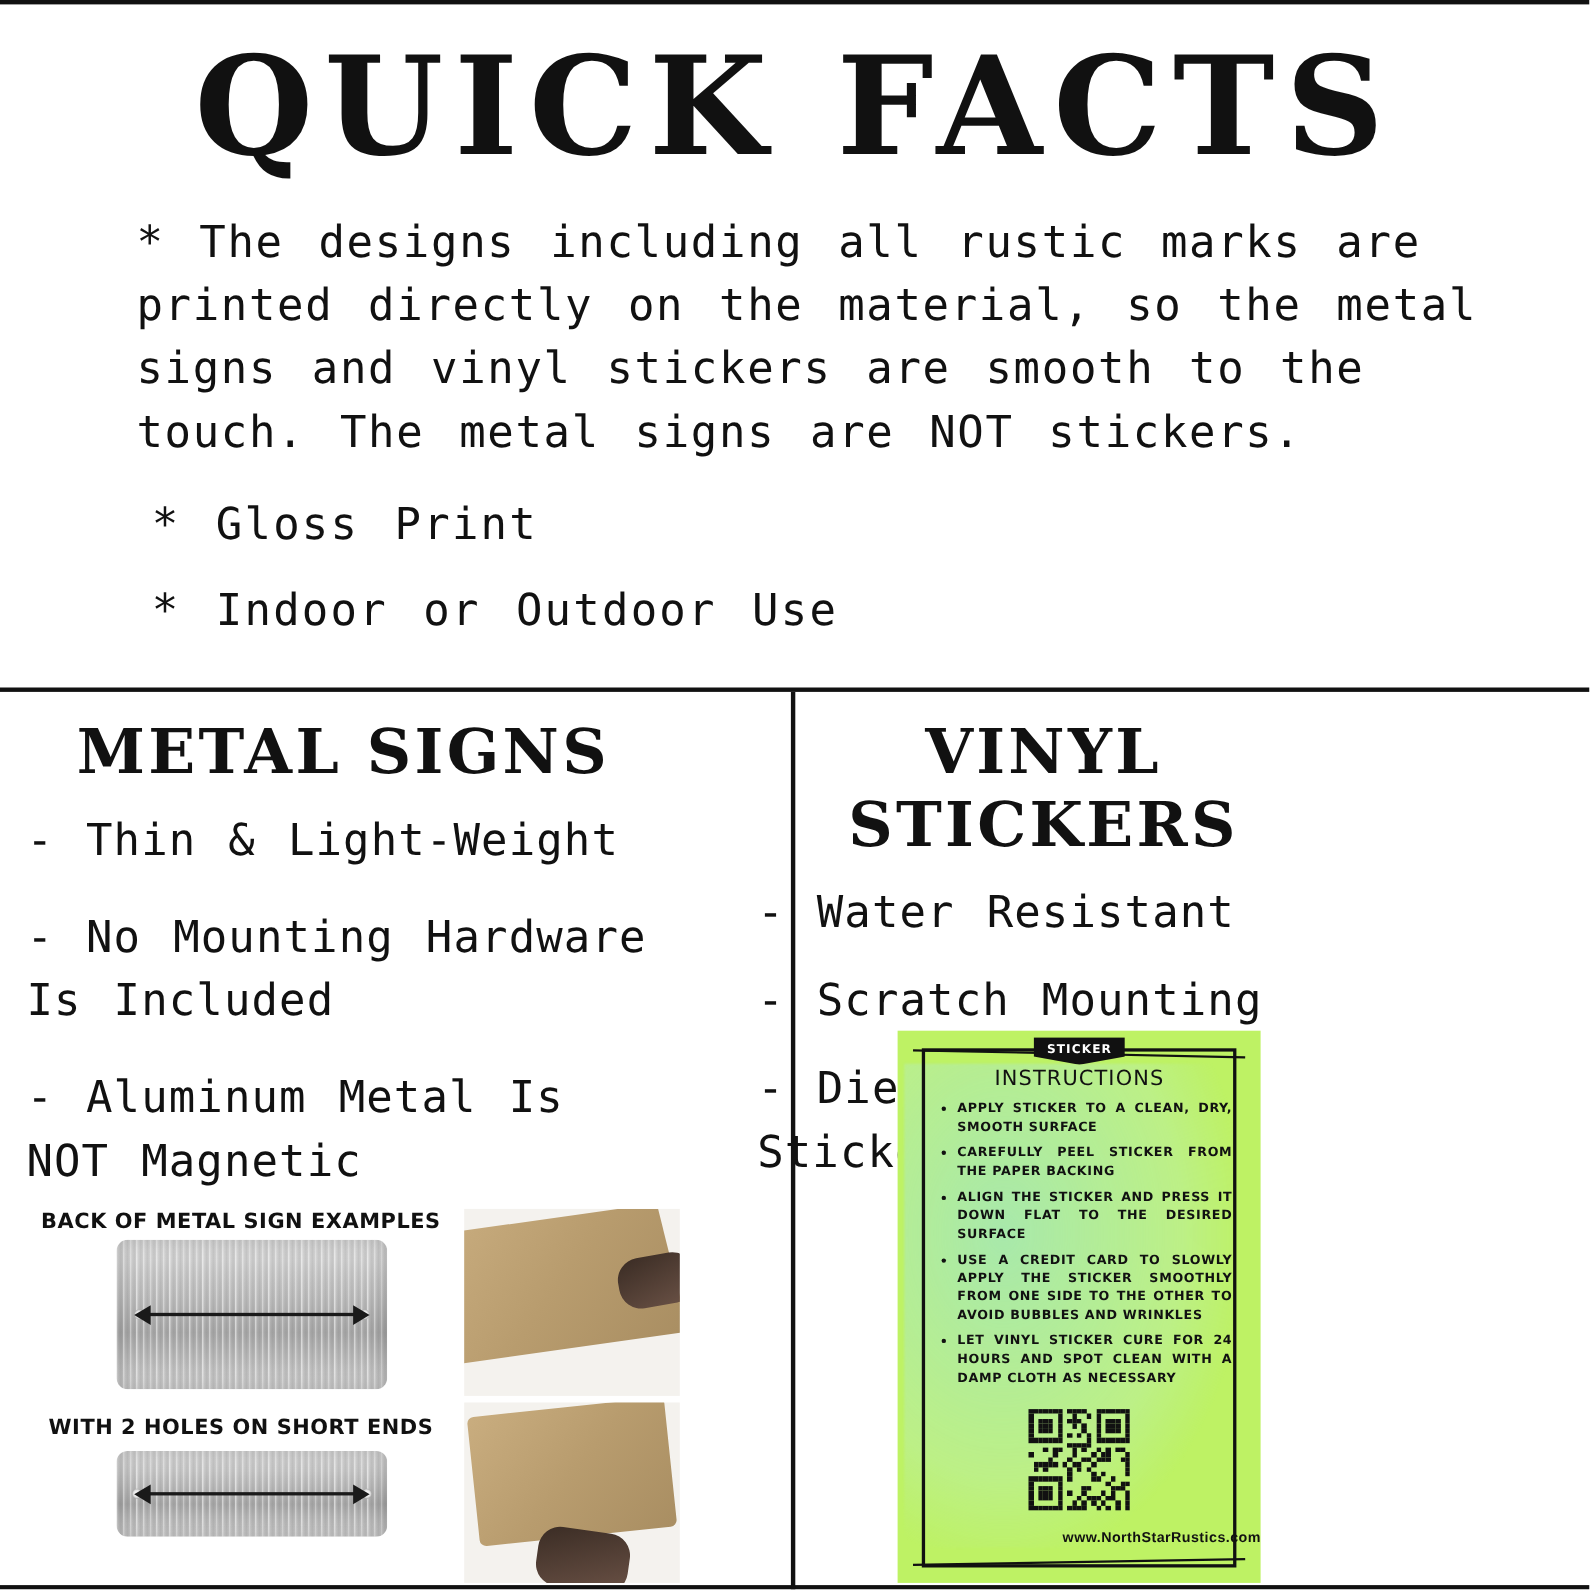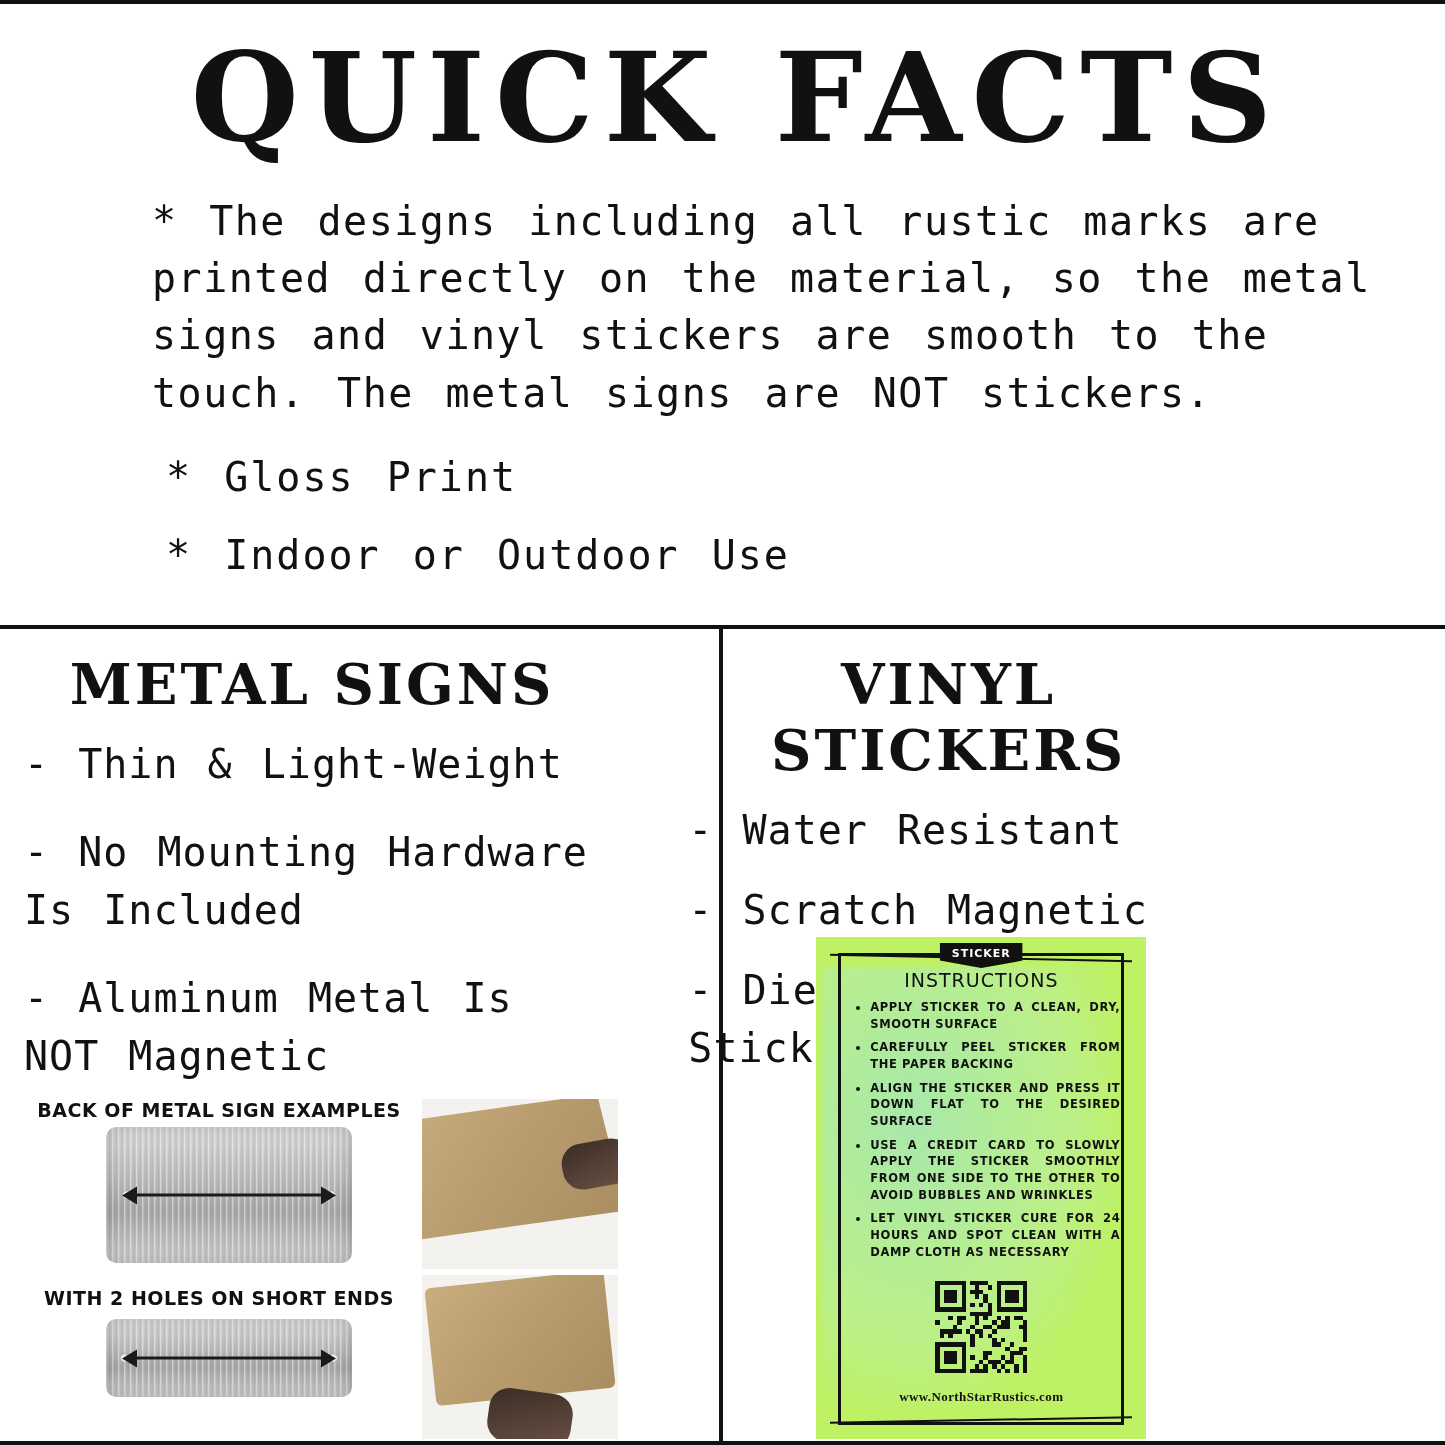--- a/index.html
+++ b/index.html
@@ -23,21 +23,20 @@
     border-top: 4px solid #111;
     border-bottom: 4px solid #111;
   }
 
   
   .top {
     height: 621px;
     box-sizing: border-box;
     padding: 0 28px;
     position: relative;
-    margin-left: 28px;
   }
   .title {
     font-family: "DejaVu Serif", serif;
     font-weight: bold;
     font-size: 124px;
     letter-spacing: 10px;
     text-align: center;
     line-height: 1.25;
     margin: 16px 0 0 0;
     white-space: nowrap;
@@ -258,22 +257,22 @@
     left: 50%;
     transform: translateX(-50%);
     bottom: 66px;
     width: 92px;
     height: 92px;
   }
   .qr-cell { position: absolute; background: #111; }
   .url {
     position: absolute;
     bottom: 34px; left: 0; right: 0;
-    text-align: center;
-    font-family: Liberation Serif, serif;
+    text-align: right;
+    font-family: Liberation Sans, sans-serif;
     font-weight: bold;
     font-size: 13px;
     color: #111;
     letter-spacing: 0.4px;
   }
 </style>
 </head>
 <body>
 
 <div class="page">
@@ -326,21 +325,21 @@
         <div class="photo" style="left:398px; top:176px; width:196px; height:164px;">
           <div class="tan" style="left:8px; top:4px; width:180px; height:118px; border-radius:6px; transform: rotate(-6deg);"></div>
           <div class="hand" style="left:66px; bottom:-6px; width:84px; height:54px; transform: rotate(8deg);"></div>
         </div>
       </div>
     </div>
 
     <div class="col right">
       <div class="col-title">VINYL STICKERS</div>
       <div class="li">- Water Resistant</div>
-      <div class="li">- Scratch Magnetic</div>
+      <div class="li">- Scratch Mounting</div>
       <div class="li">- Die Cut Vinyl Sticker</div>
 
       <div class="sticker-card">
         <div class="teal-blob"></div>
         <div class="frame"></div>
         <div class="frame-x" style="left:14px; top:20px; width:302px; transform:rotate(1.2deg);"></div>
         <div class="frame-x" style="left:14px; bottom:18px; width:302px; transform:rotate(-1deg);"></div>
 
         <div class="tag">STICKER</div>
         <div class="inst-title">INSTRUCTIONS</div>

